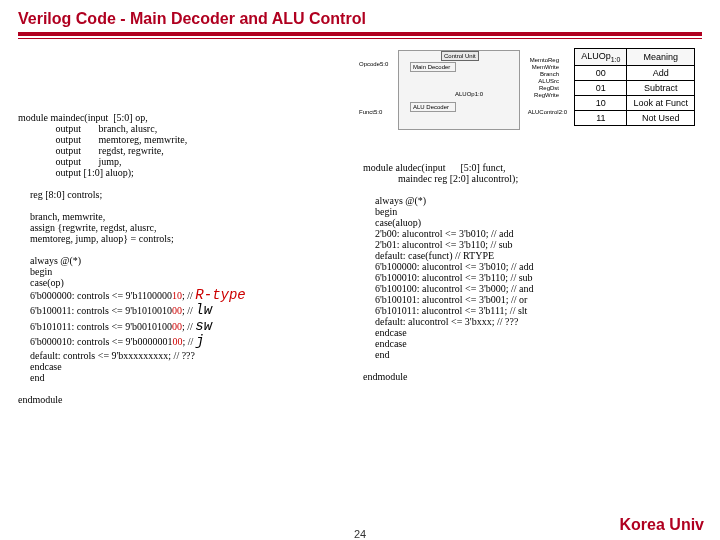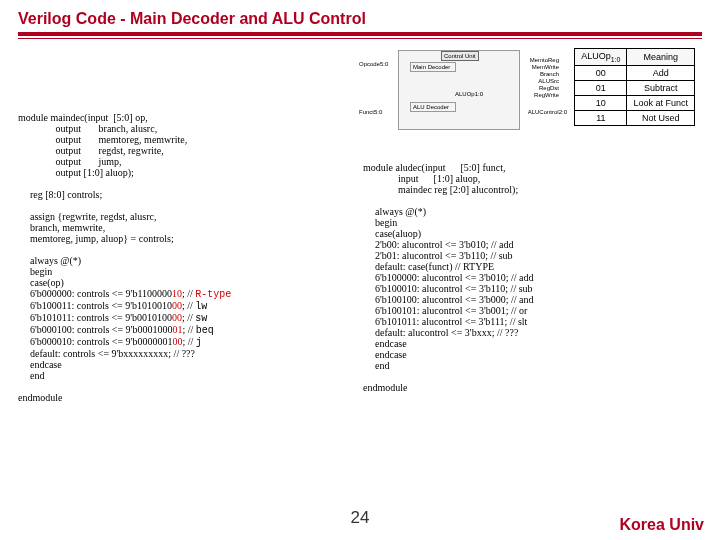--- a/index.html
+++ b/index.html
@@ -87,28 +87,28 @@
   .code-right {
     position: absolute;
     top: 55px;
     left: 345px;
     width: 340px;
     font-family: "Times New Roman", serif;
     font-size: 10px;
     line-height: 1.1;
   }
   .indent1 { padding-left: 12px; }
-  .mono { font-family: "Courier New", monospace; font-size: 10px; }
+  .mono { font-family: "Courier New", monospace; font-size: 14px; font-style: italic; }
   .red-bit { color: #c00; }
   .pg {
     position: absolute;
-    bottom: 12px;
+    bottom: 0;
     left: 50%;
     transform: translateX(-50%);
-    font-size: 17px;
+    font-size: 11px;
     color: #333;
   }
   .univ {
     position: absolute;
     bottom: 6px;
     right: 16px;
     color: #b00020;
     font-weight: bold;
     font-size: 16px;
     margin-left: 34px;
@@ -168,42 +168,40 @@
   <div class="code-left">
     <div class="maindec-header">module maindec(input  [5:0] op,</div>
     <div class="maindec-header">               output       branch, alusrc,</div>
     <div class="maindec-header">               output       memtoreg, memwrite,</div>
     <div class="maindec-header">               output       regdst, regwrite,</div>
     <div class="maindec-header">               output       jump,</div>
     <div class="maindec-header">               output [1:0] aluop);</div>
     <br>
     <div class="indent1">reg [8:0] controls;</div>
     <br>
+    <div class="indent1">        branch, memwrite,</div>
     <div class="indent1">assign {regwrite, regdst, alusrc,</div>
-    <div class="indent1">        branch, memwrite,</div>
     <div class="indent1">        memtoreg, jump, aluop} = controls;</div>
     <br>
     <div class="indent1">always @(*)</div>
     <div class="indent1">begin</div>
     <div class="indent1"> case(op)</div>
     <div class="indent1"><span>  6'b000000: controls &lt;= 9'b1100000</span><span class="red-bit">10</span><span>; // </span><span class="mono red-bit">R-type</span></div>
     <div class="indent1"><span>  6'b100011: controls &lt;= 9'b1010010</span><span class="red-bit">00</span><span>; // </span><span class="mono">lw</span></div>
     <div class="indent1"><span>  6'b101011: controls &lt;= 9'b0010100</span><span class="red-bit">00</span><span>; // </span><span class="mono">sw</span></div>
-    <div class="indent1"><span>  6'b000100: controls &lt;= 9'b0001000</span><span class="red-bit">01</span><span>; // </span><span class="mono">beq</span></div>
     <div class="indent1"><span>  6'b000010: controls &lt;= 9'b0000001</span><span class="red-bit">00</span><span>; // </span><span class="mono">j</span></div>
     <div class="indent1">  default:    controls &lt;= 9'bxxxxxxxxx; // ???</div>
     <div class="indent1"> endcase</div>
     <div class="indent1">end</div>
     <br>
     <div>endmodule</div>
   </div>
 
   <div class="code-right">
     <div class="maindec-header">module aludec(input      [5:0] funct,</div>
-    <div class="maindec-header">              input      [1:0] aluop,</div>
     <div class="maindec-header">              maindec reg [2:0] alucontrol);</div>
     <br>
     <div class="indent1">always @(*)</div>
     <div class="indent1">begin</div>
     <div class="indent1"> case(aluop)</div>
     <div class="indent1">  2'b00: alucontrol &lt;= 3'b010;  // add</div>
     <div class="indent1">  2'b01: alucontrol &lt;= 3'b110;  // sub</div>
     <div class="indent1">  default: case(funct)          // RTYPE</div>
     <div class="indent1">      6'b100000: alucontrol &lt;= 3'b010; // add</div>
     <div class="indent1">      6'b100010: alucontrol &lt;= 3'b110; // sub</div>

